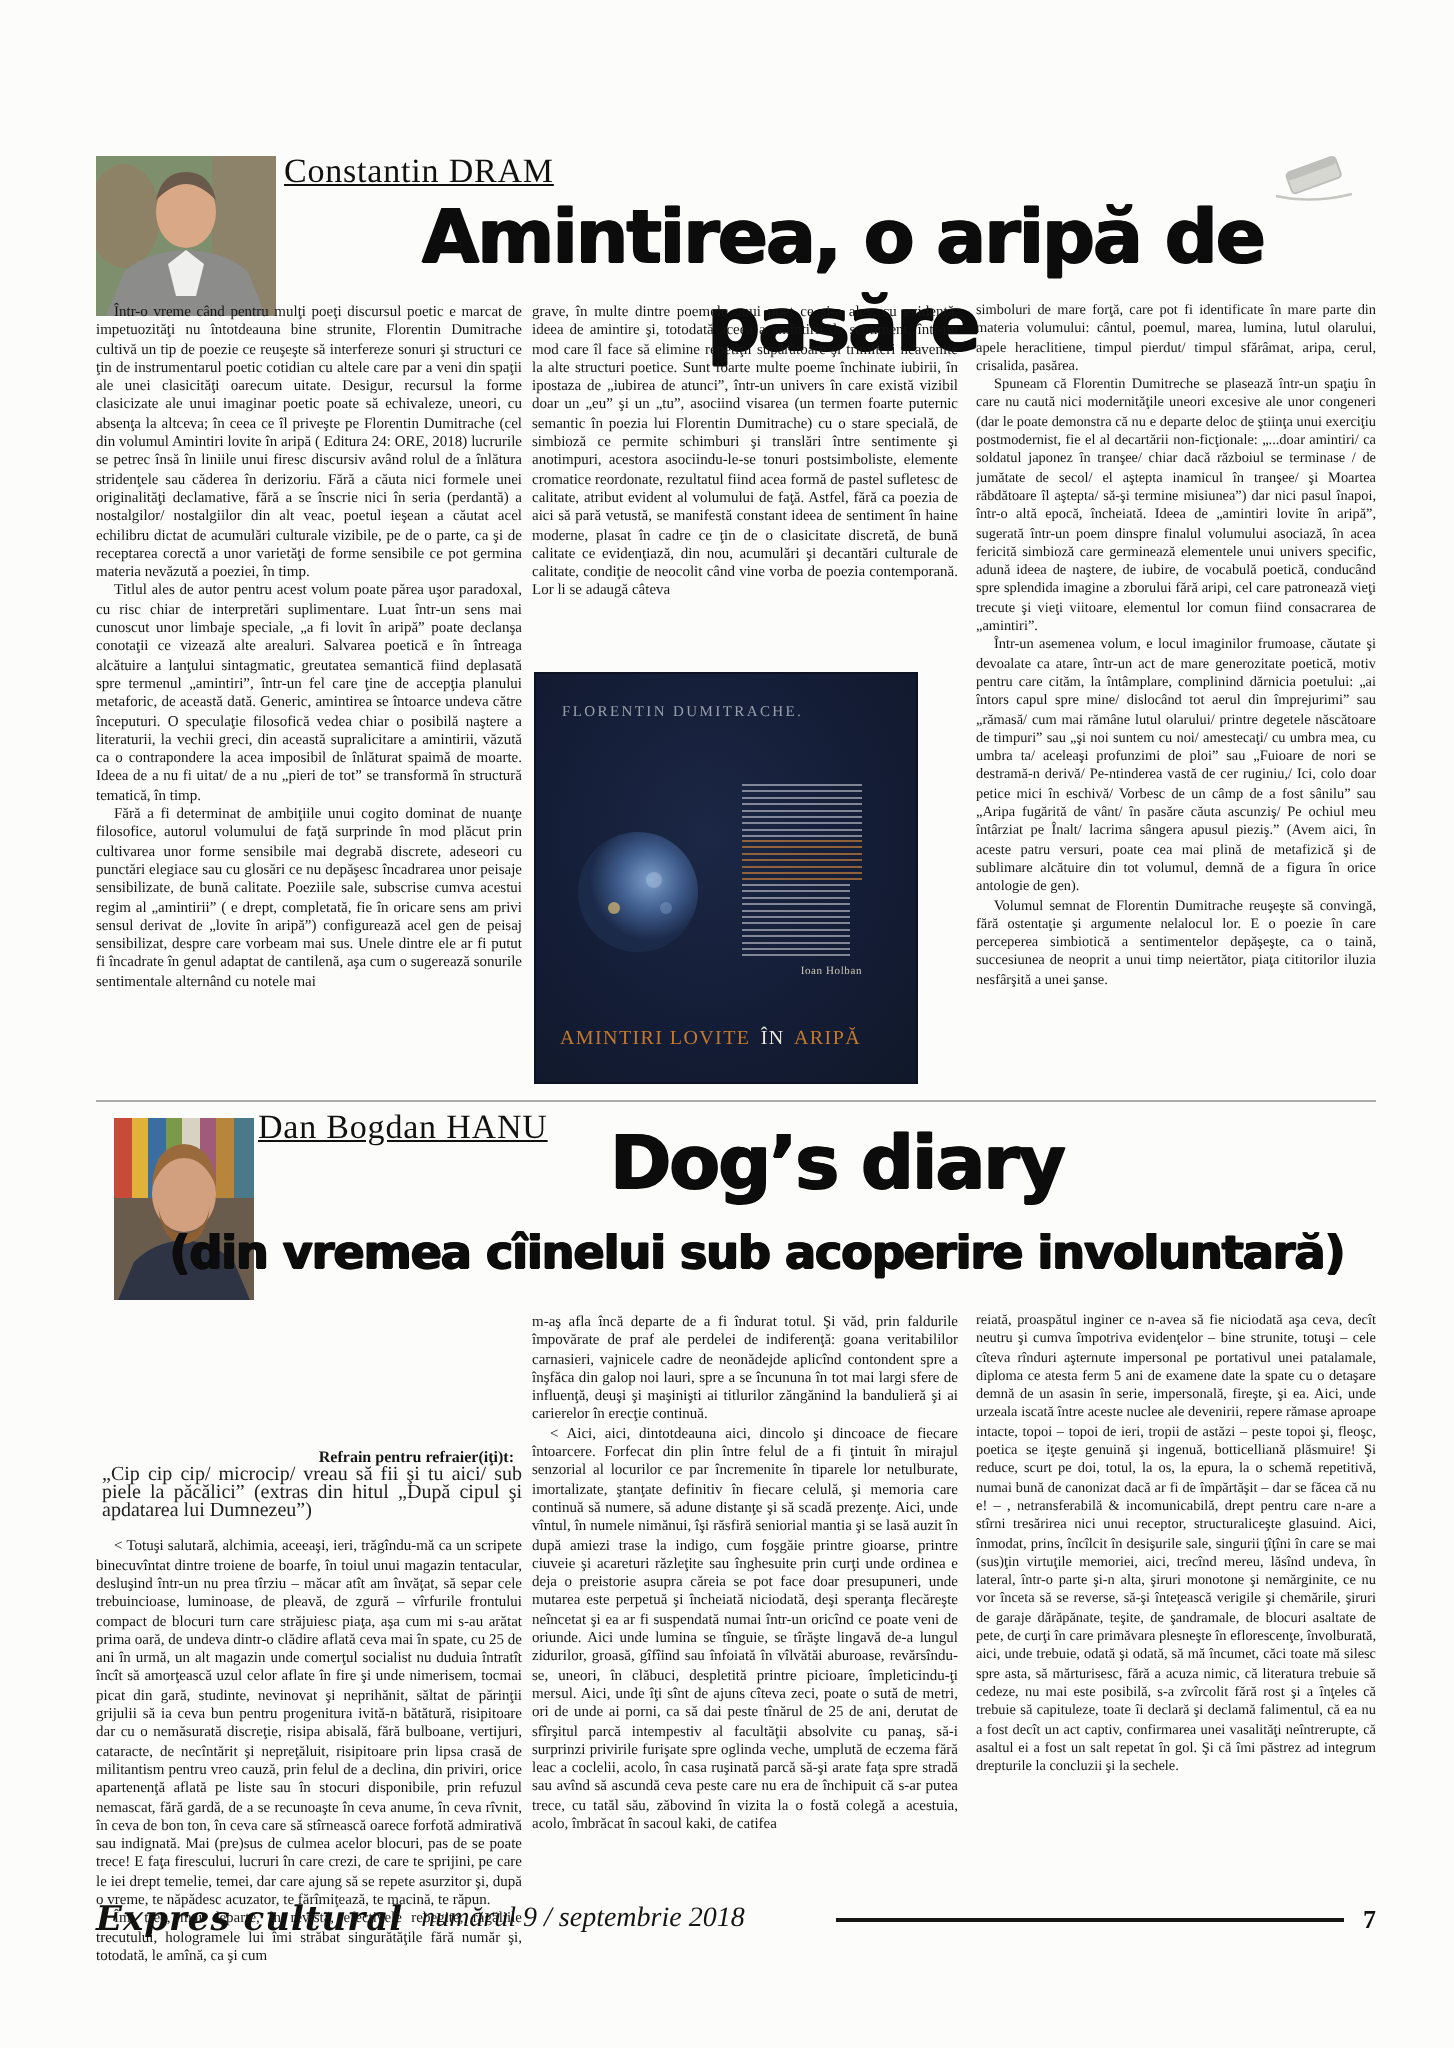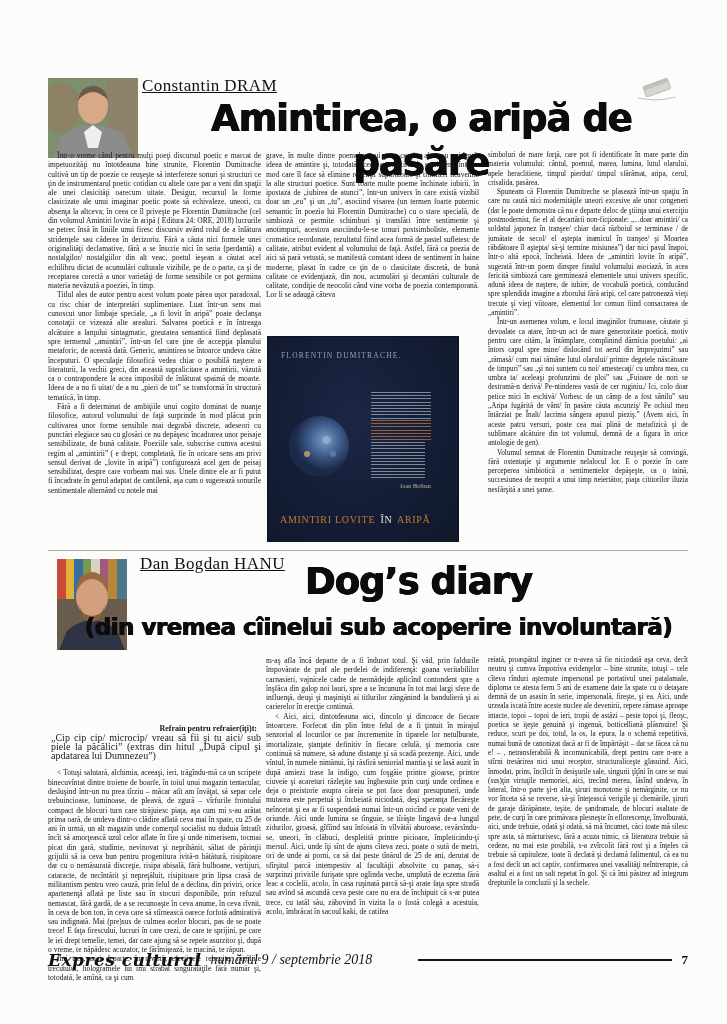--- a/index.html
+++ b/index.html
@@ -133,21 +133,21 @@
       <rect x="34" y="0" width="9" height="40" fill="#d8d2c2"></rect>
       <rect x="43" y="0" width="8" height="40" fill="#a05a7a"></rect>
       <rect x="51" y="0" width="9" height="40" fill="#b8863a"></rect>
       <rect x="60" y="0" width="10" height="40" fill="#4a7a8a"></rect>
     </g>
     <path d="M2,91 L10,72 Q20,62 35,61 Q50,62 60,72 L68,91 Z" fill="#2e3444"></path>
     <ellipse cx="35" cy="38" rx="16" ry="19" fill="#d2a07e"></ellipse>
     <path d="M19,34 Q20,14 35,13 Q50,14 51,34 Q45,20 35,20 Q25,20 19,34 Z" fill="#9a6a3c"></path>
     <path d="M22,44 Q24,62 35,63 Q46,62 48,44 Q46,57 35,58 Q24,57 22,44 Z" fill="#8d5f33"></path>
   </svg>
-  <div class="abs author-name" style="left:140px;top:554px;">Dan Bogdan HANU</div>
+  <div class="abs author-name" style="left:129px;top:554px;">Dan Bogdan HANU</div>
   <div class="abs headline h2a" style="left:170px;right:60px;top:560px;">Dog’s diary</div>
   <div class="abs headline h2b" style="left:60px;right:30px;top:612px;">(din vremea cîinelui sub acoperire involuntară)</div>
 
   <div class="abs colx" style="left:48px;top:692px;width:213px;height:290px;margin-top:32px;">
     <div class="epi-label">Refrain pentru refraier(iţi)t:</div>
     <div class="epi-text">„Cip cip cip/ microcip/ vreau să fii şi tu aici/ sub piele la păcălici” (extras din hitul „După cipul şi apdatarea lui Dumnezeu”)</div>
     <div>
         <p>&lt; Totuşi salutară, alchimia, aceeaşi, ieri, trăgîndu-mă ca un scripete binecuvîntat dintre troiene de boarfe, în toiul unui magazin tentacular, desluşind într-un nu prea tîrziu – măcar atît am învăţat, să separ cele trebuincioase, luminoase, de pleavă, de zgură – vîrfurile frontului compact de blocuri turn care străjuiesc piaţa, aşa cum mi s-au arătat prima oară, de undeva dintr-o clădire aflată ceva mai în spate, cu 25 de ani în urmă, un alt magazin unde comerţul socialist nu duduia întratît încît să amorţească uzul celor aflate în fire şi unde nimerisem, tocmai picat din gară, studinte, nevinovat şi neprihănit, săltat de părinţii grijulii să ia ceva bun pentru progenitura ivită-n bătătură, risipitoare dar cu o nemăsurată discreţie, risipa abisală, fără bulboane, vertijuri, cataracte, de necîntărit şi nepreţăluit, risipitoare prin lipsa crasă de militantism pentru vreo cauză, prin felul de a declina, din priviri, orice apartenenţă aflată pe liste sau în stocuri disponibile, prin refuzul nemascat, fără gardă, de a se recunoaşte în ceva anume, în ceva rîvnit, în ceva de bon ton, în ceva care să stîrnească oarece forfotă admirativă sau indignată. Mai (pre)sus de culmea acelor blocuri, pas de se poate trece! E faţa firescului, lucruri în care crezi, de care te sprijini, pe care le iei drept temelie, temei, dar care ajung să se repete asurzitor şi, după o vreme, te năpădesc acuzator, te fărîmiţează, te macină, te răpun.</p>
         <p>Îmi trec, mai departe, în revistă, efectivele rebegite, răgăliile trecutului, hologramele lui îmi străbat singurătăţile fără număr şi, totodată, le amînă, ca şi cum</p>
       </div>

